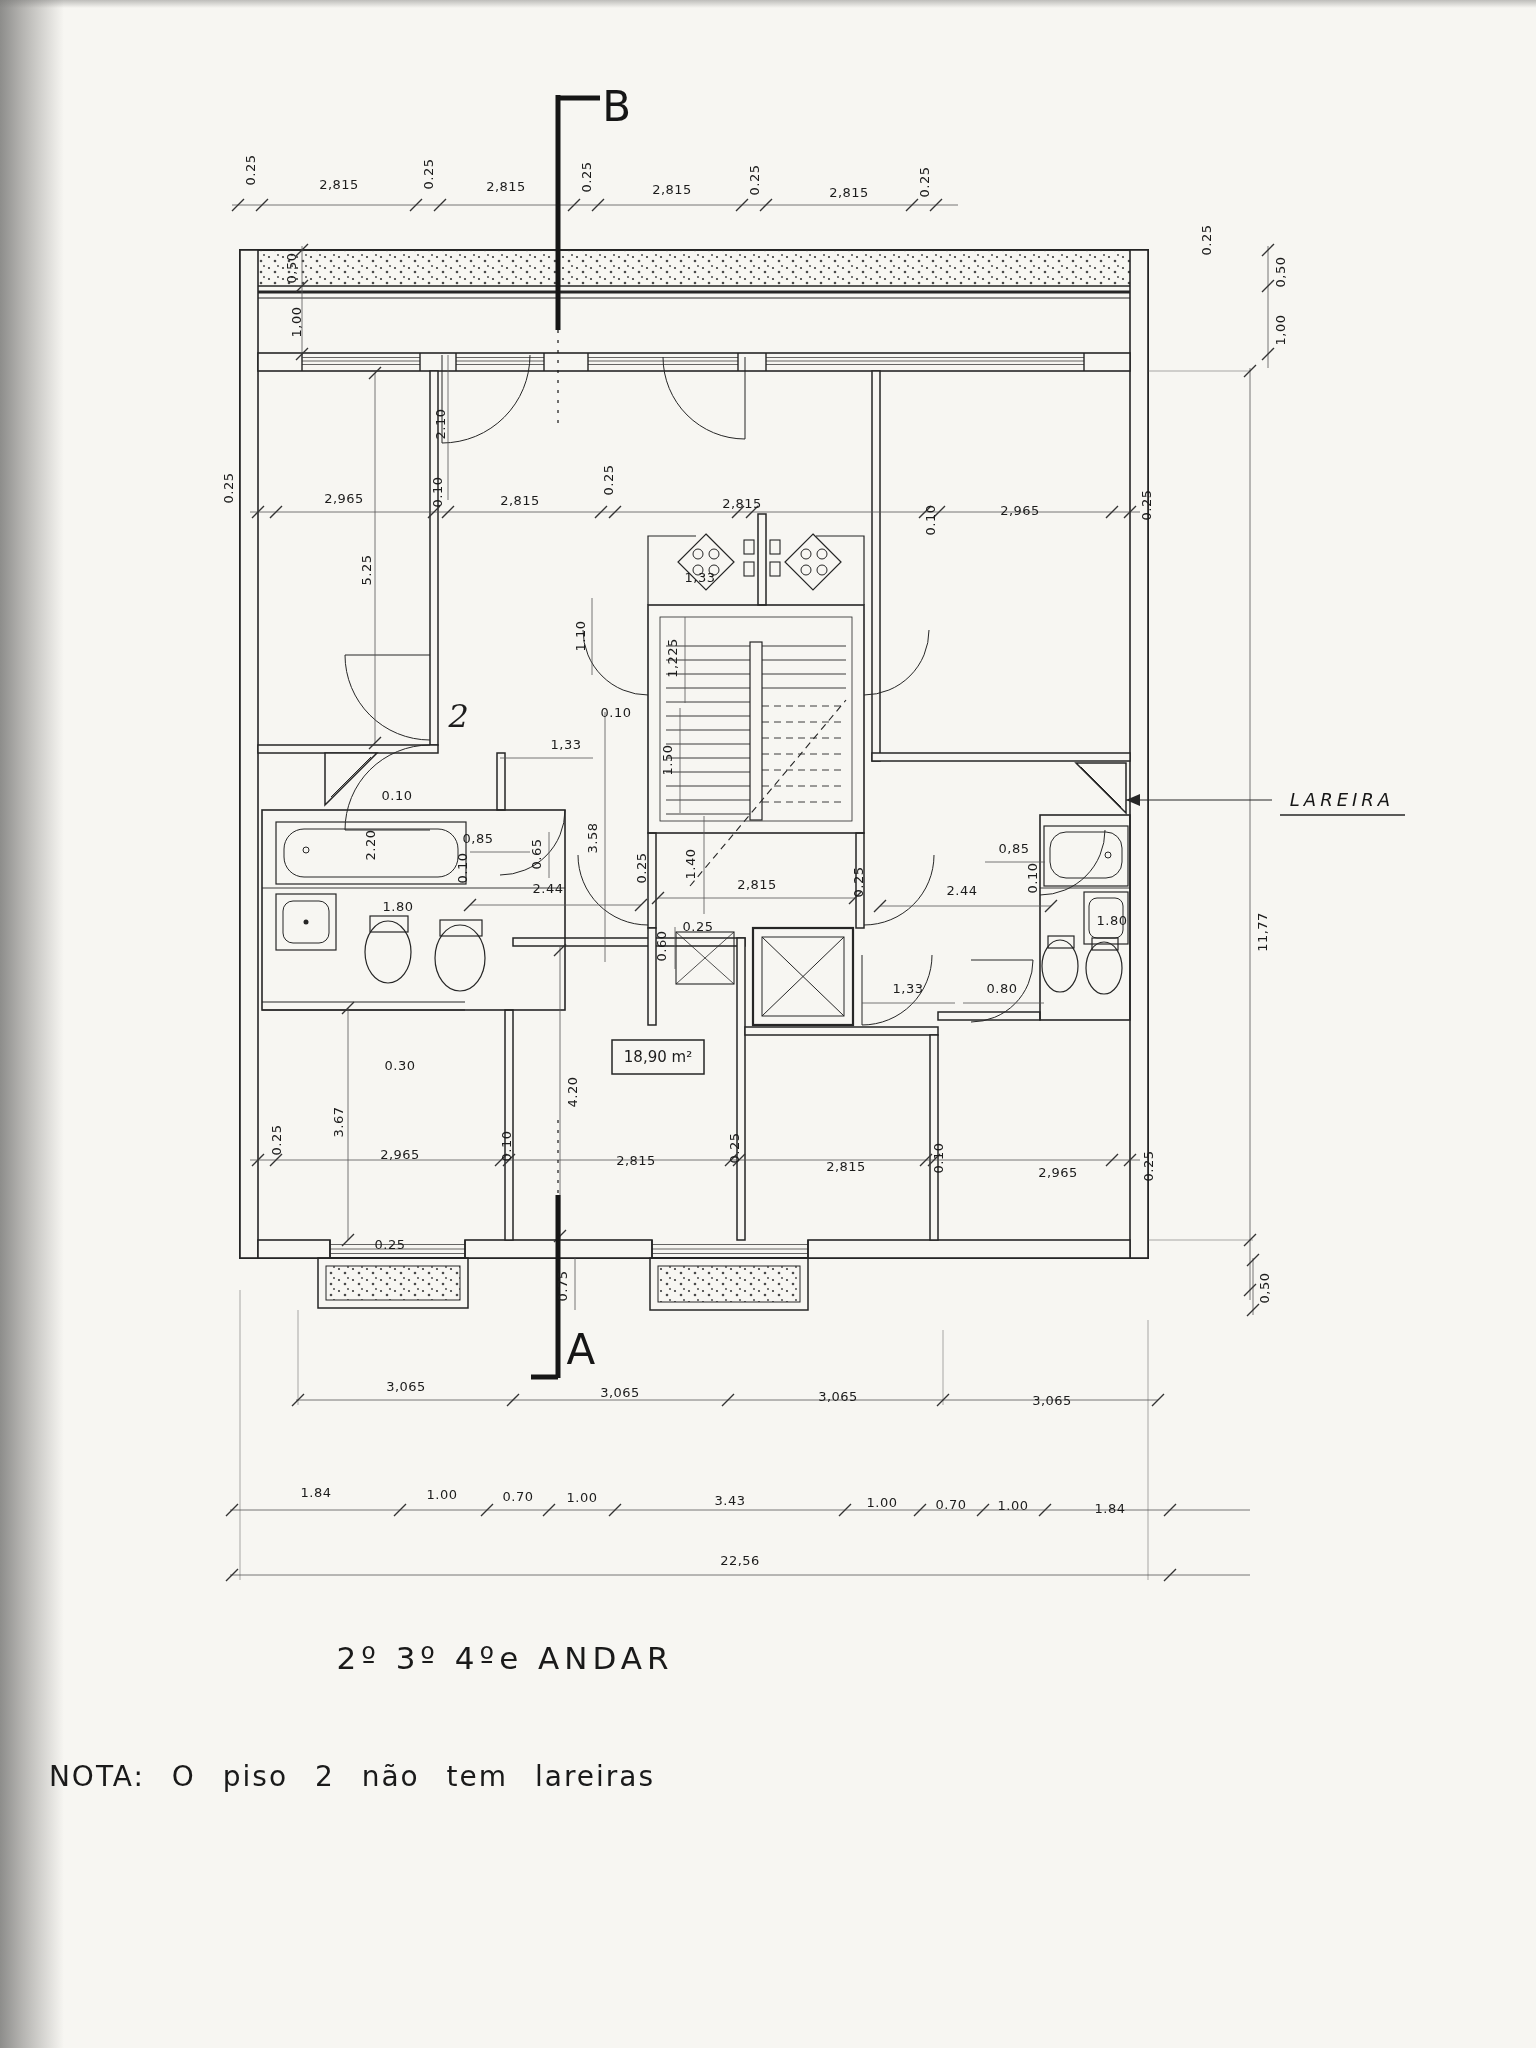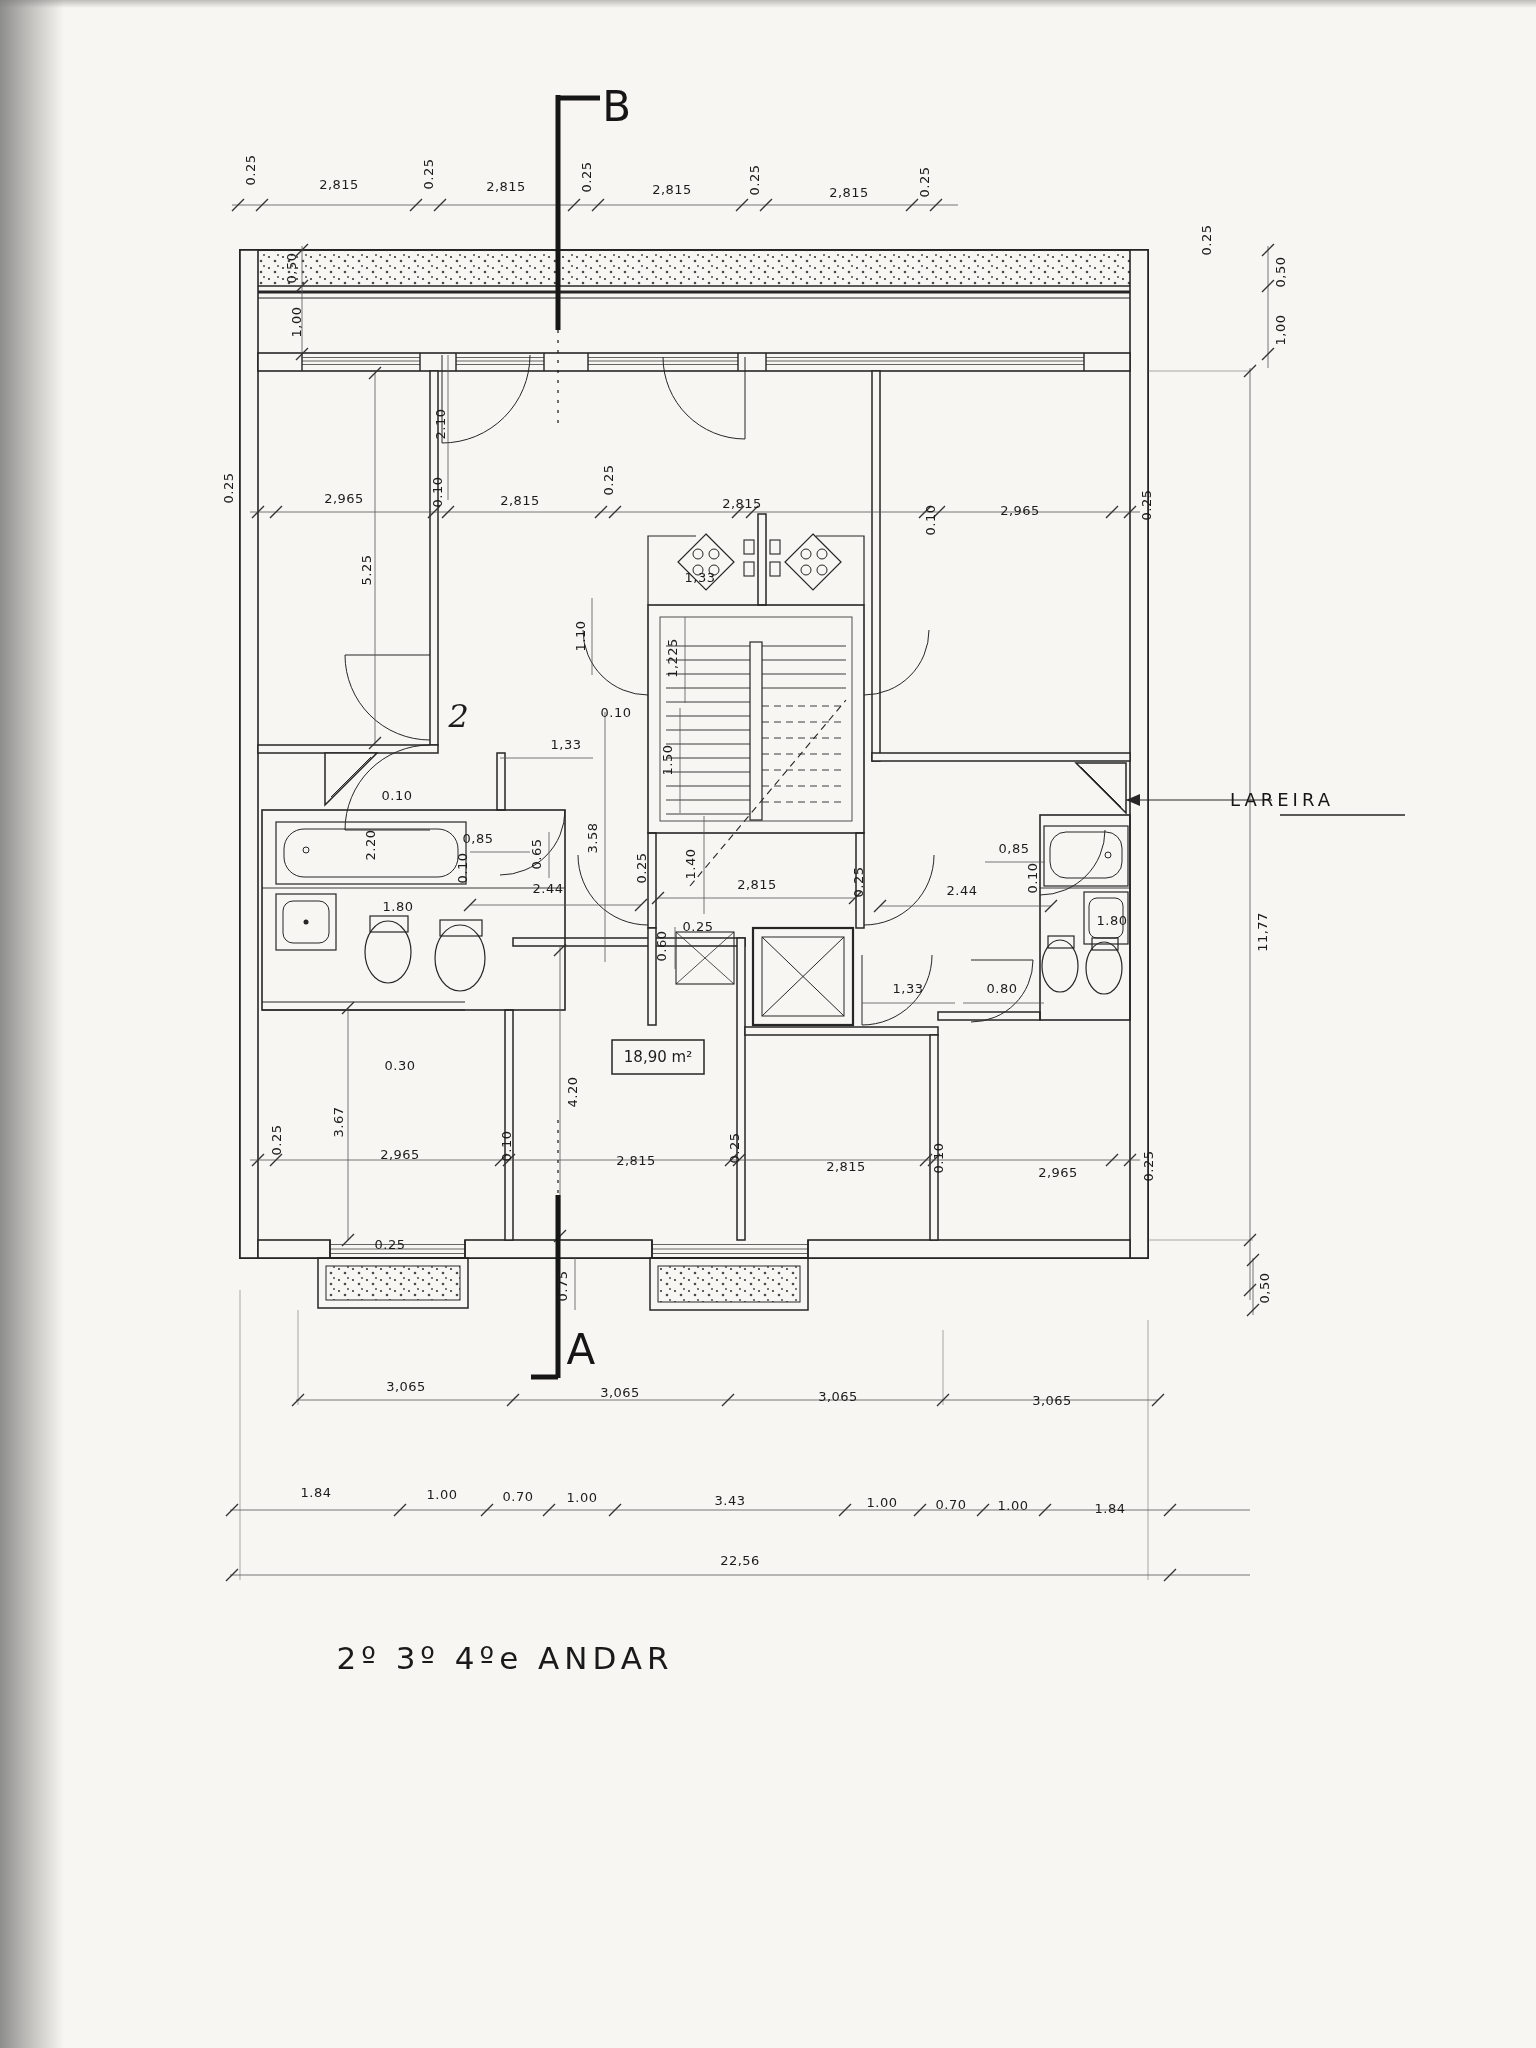--- a/index.html
+++ b/index.html
@@ -316,16 +316,17 @@
       <span class="lbl" style="left: 730px; top: 1500px;">3.43</span>
       <span class="lbl" style="left: 882px; top: 1502px;">1.00</span>
       <span class="lbl" style="left: 951px; top: 1504px;">0.70</span>
       <span class="lbl" style="left: 1013px; top: 1505px;">1.00</span>
       <span class="lbl" style="left: 1110px; top: 1508px;">1.84</span>
       <span class="lbl" style="left: 740px; top: 1560px;">22,56</span>
     </div>
 
   <div class="lbl big" style="left:617px;top:106px;">B</div>
   <div class="lbl big" style="left:581px;top:1349px;">A</div>
-  <div class="lbl lareira" style="left:1282px;top:799px;">LAREIRA</div>
+  <div class="lbl lareira" style="left:1342px;top:799px;font-style:italic;">LAREIRA</div>
   <div class="lbl area" style="left:658px;top:1057px;">18,90 m²</div>
   <div class="lbl title" style="left:505px;top:1658px;">2º 3º 4ºe ANDAR</div>
+  <div class="lbl note" style="left:352px;top:1776px;">NOTA: O piso 2 não tem lareiras</div>
 </div>
 
 </body></html>

